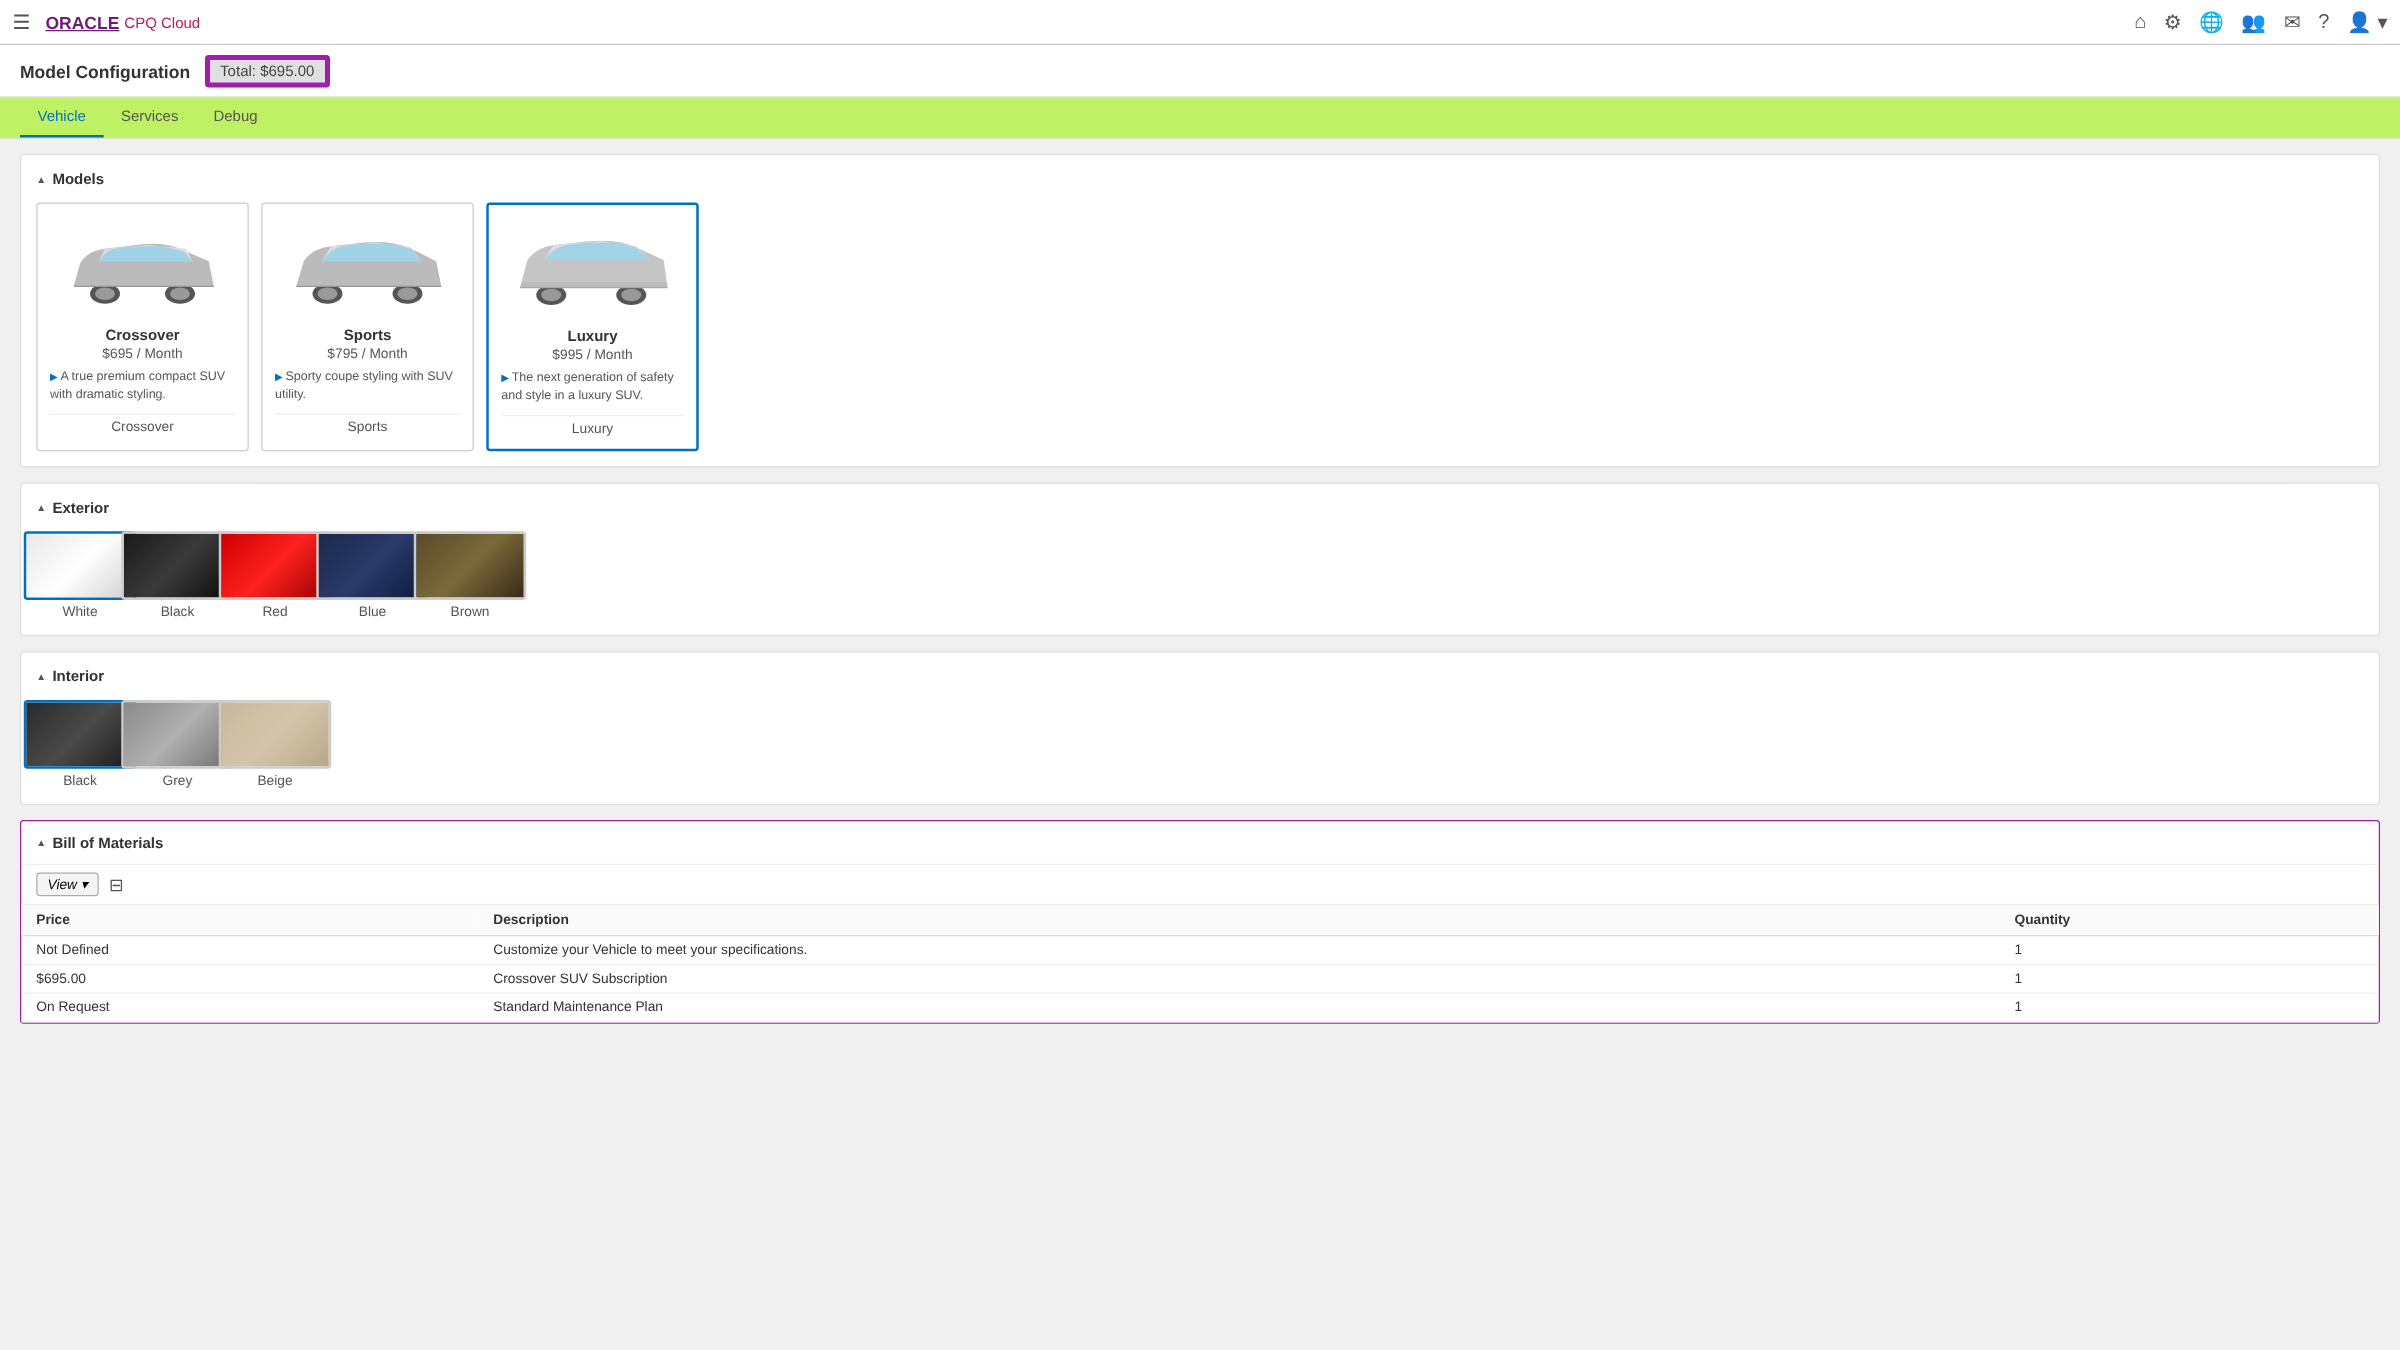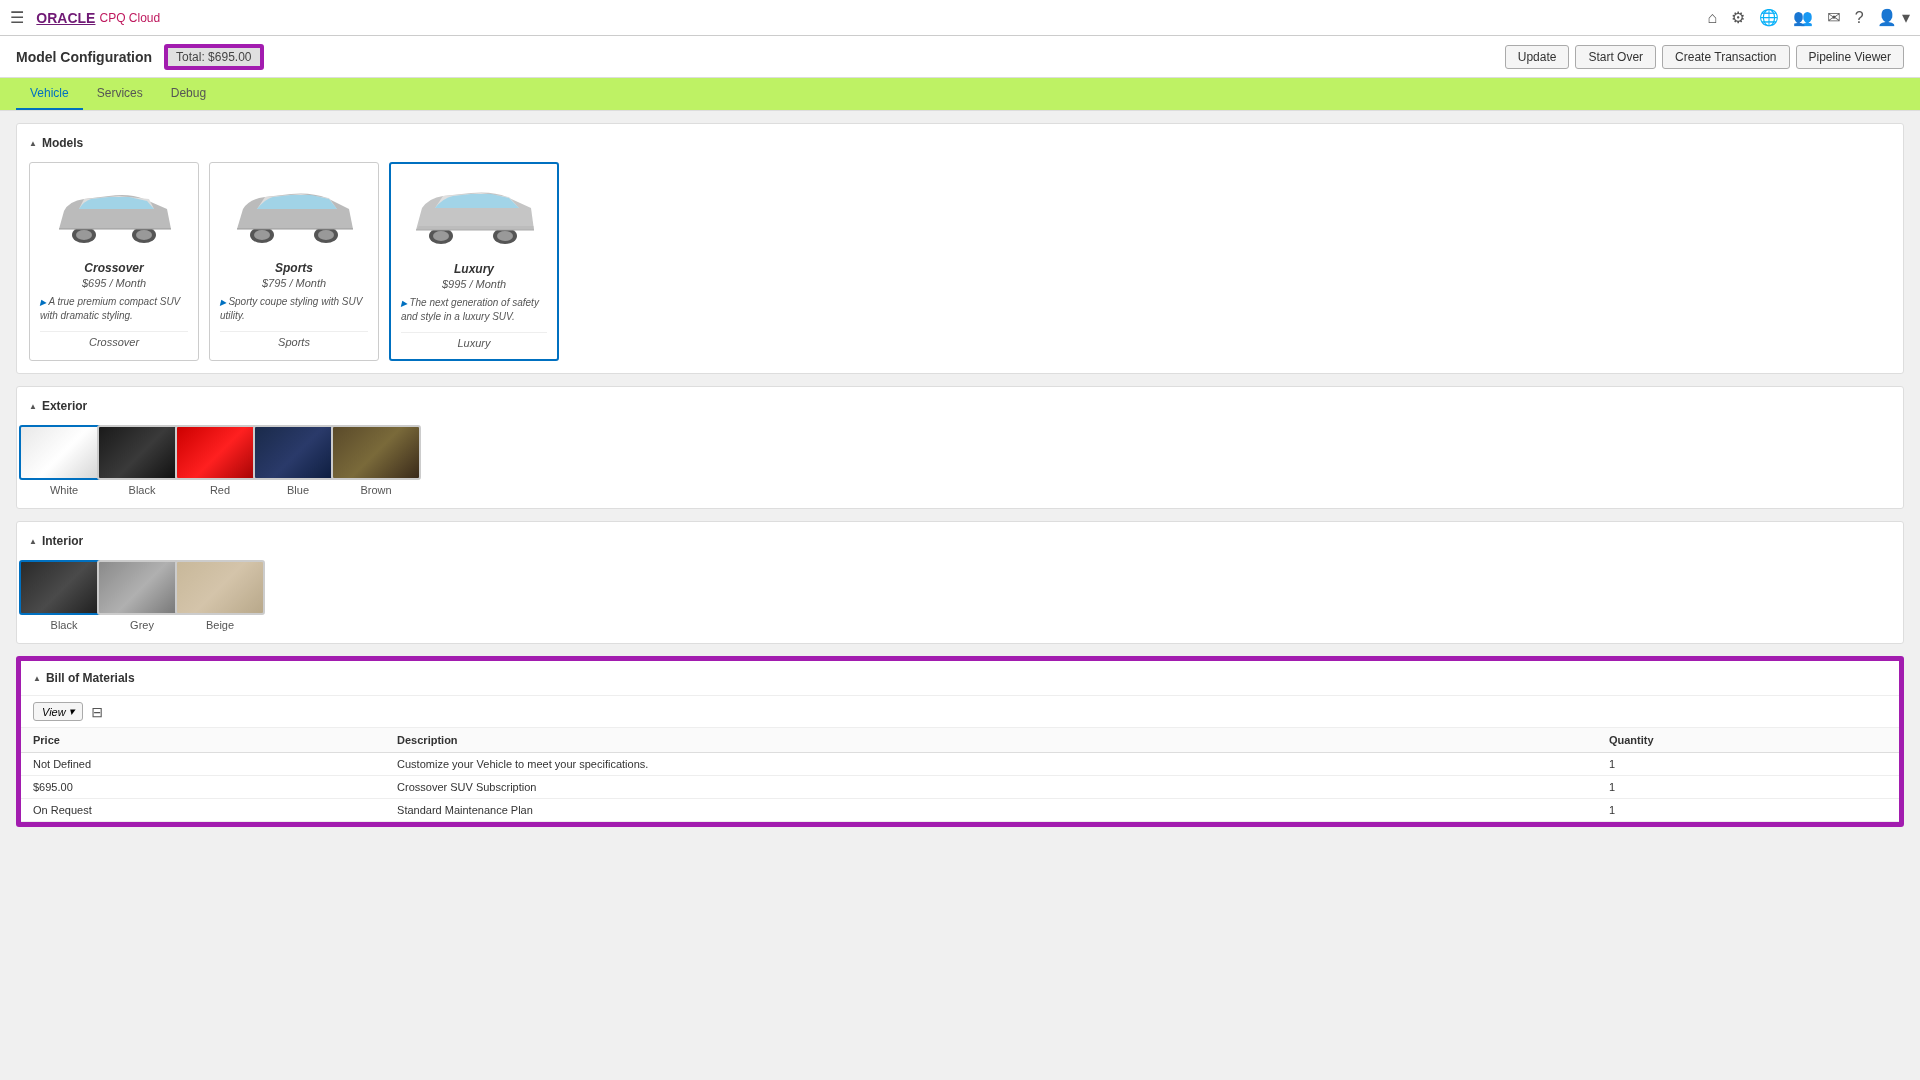--- a/index.html
+++ b/index.html
@@ -54,21 +54,21 @@
       background: #fff; border: 1px solid #ddd;
       border-radius: 3px; margin-bottom: 12px; padding: 12px;
     }
     .section-title {
       font-size: 12px; font-weight: bold; color: #333;
       margin-bottom: 12px; display: flex; align-items: center; gap: 5px;
     }
     .section-title::before { content: '▲'; font-size: 8px; color: #555; }
 
     
-    .model-cards { display: flex; gap: 10px; flex-wrap: wrap; font-style: italic; }
+    .model-cards { display: flex; gap: 10px; flex-wrap: wrap; }
     .model-card {
       border: 1px solid #ccc; border-radius: 3px;
       padding: 10px; width: 170px; cursor: pointer;
       background: #fff; text-align: center;
     }
     .model-card.selected { border: 2px solid #0070c0; }
     .model-card-img {
       width: 140px; height: 80px;
       display: flex; align-items: center; justify-content: center;
       margin: 0 auto 8px;
@@ -89,21 +89,21 @@
     }
     .color-swatch {
       width: 90px; height: 55px; border-radius: 3px;
       border: 2px solid #ccc;
     }
     .color-swatch.selected { border: 2px solid #0070c0; }
     .color-label { font-size: 11px; color: #555; margin-top: 4px; }
 
     
     .bom-section {
-      background: #fff; border: 5px solid #a21caf;
+      background: #fff; border: 1px solid #a21caf;
       border-radius: 3px; margin-bottom: 12px;
     }
     .bom-header {
       padding: 10px 12px; border-bottom: 1px solid #eee;
       font-size: 12px; font-weight: bold; color: #333;
       display: flex; align-items: center; gap: 5px;
     }
     .bom-header::before { content: '▲'; font-size: 8px; color: #555; }
     .bom-toolbar {
       display: flex; align-items: center; gap: 8px;
@@ -157,26 +157,20 @@
     <span class="topbar-icon">👥</span>
     <span class="topbar-icon">✉</span>
     <span class="topbar-icon">?</span>
     <span class="topbar-icon">👤 ▾</span>
   </div>
 </div>
 
 <div class="page-header">
   <span class="page-title">Model Configuration</span>
   <span class="total-badge">Total: $695.00</span>
-  <div class="header-buttons">
-    <button class="btn">Update</button>
-    <button class="btn">Start Over</button>
-    <button class="btn">Create Transaction</button>
-    <button class="btn">Pipeline Viewer</button>
-  </div>
 </div>
 
 <div class="tabs">
   <div class="tab active">Vehicle</div>
   <div class="tab">Services</div>
   <div class="tab">Debug</div>
 </div>
 
 <div class="main-content">
 

